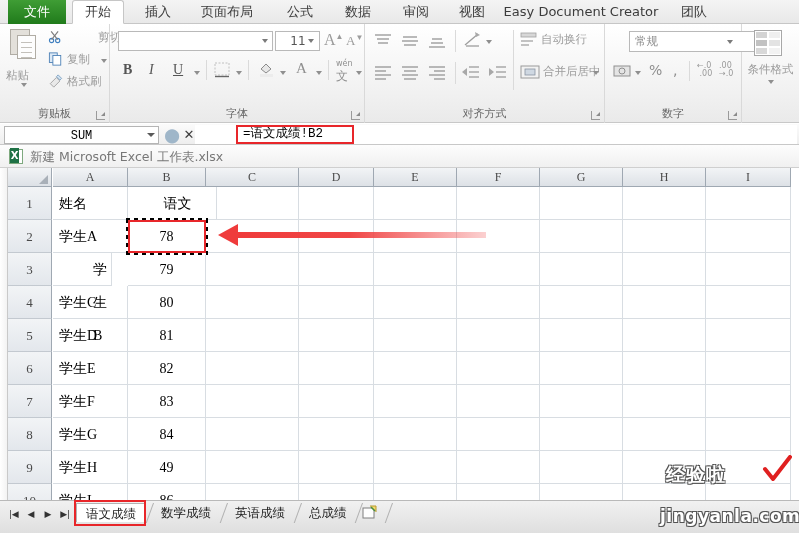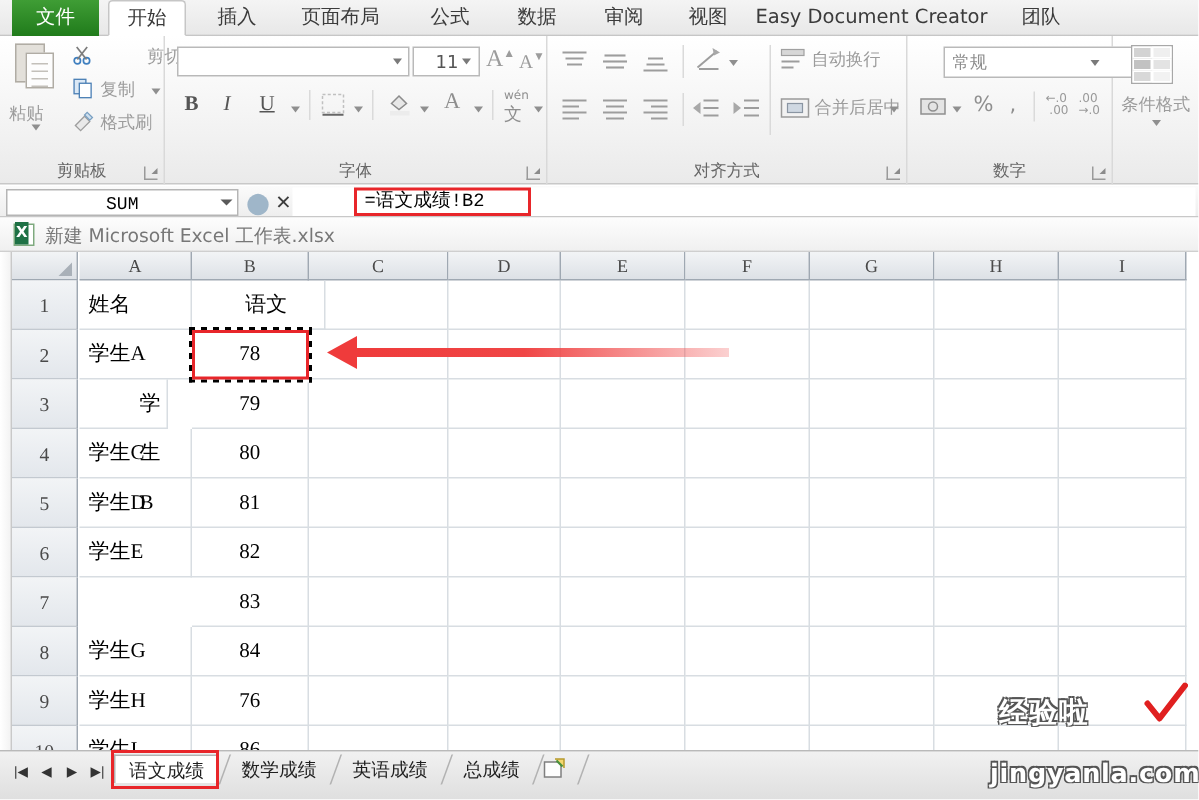--- a/index.html
+++ b/index.html
@@ -623,20 +623,21 @@
       <div class="cell" style="left:153px;width:93px;"></div>
       <div class="cell" style="left:246px;width:75px;"></div>
       <div class="cell" style="left:321px;width:83px;"></div>
       <div class="cell" style="left:404px;width:83px;"></div>
       <div class="cell" style="left:487px;width:83px;"></div>
       <div class="cell" style="left:570px;width:83px;"></div>
       <div class="cell" style="left:653px;width:85px;"></div>
     </div>
 
     <div class="cellrow" style="top:217px;">
+      <div class="cell txt" style="left:0;width:75px;">学生F</div>
       <div class="cell num" style="left:75px;width:78px;">83</div>
       <div class="cell" style="left:153px;width:93px;"></div>
       <div class="cell" style="left:246px;width:75px;"></div>
       <div class="cell" style="left:321px;width:83px;"></div>
       <div class="cell" style="left:404px;width:83px;"></div>
       <div class="cell" style="left:487px;width:83px;"></div>
       <div class="cell" style="left:570px;width:83px;"></div>
       <div class="cell" style="left:653px;width:85px;"></div>
     </div>
 
@@ -647,21 +648,21 @@
       <div class="cell" style="left:246px;width:75px;"></div>
       <div class="cell" style="left:321px;width:83px;"></div>
       <div class="cell" style="left:404px;width:83px;"></div>
       <div class="cell" style="left:487px;width:83px;"></div>
       <div class="cell" style="left:570px;width:83px;"></div>
       <div class="cell" style="left:653px;width:85px;"></div>
     </div>
 
     <div class="cellrow" style="top:283px;">
       <div class="cell txt" style="left:0;width:75px;">学生H</div>
-      <div class="cell num" style="left:75px;width:78px;">76</div>
+      <div class="cell num" style="left:75px;width:78px;">49</div>
       <div class="cell" style="left:153px;width:93px;"></div>
       <div class="cell" style="left:246px;width:75px;"></div>
       <div class="cell" style="left:321px;width:83px;"></div>
       <div class="cell" style="left:404px;width:83px;"></div>
       <div class="cell" style="left:487px;width:83px;"></div>
       <div class="cell" style="left:570px;width:83px;"></div>
       <div class="cell" style="left:653px;width:85px;"></div>
     </div>
 
     <div class="cellrow" style="top:316px;">

